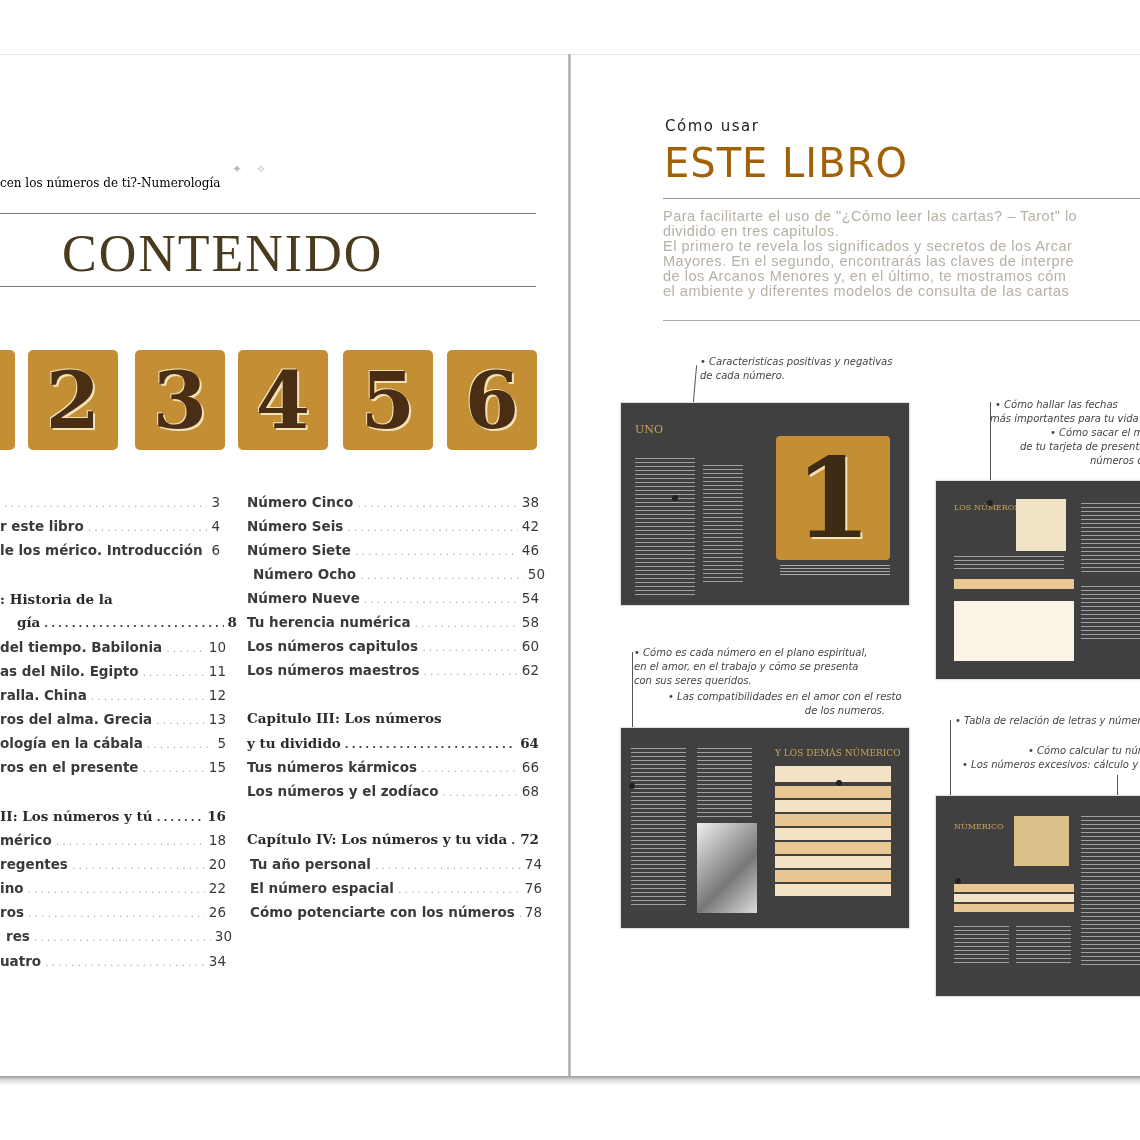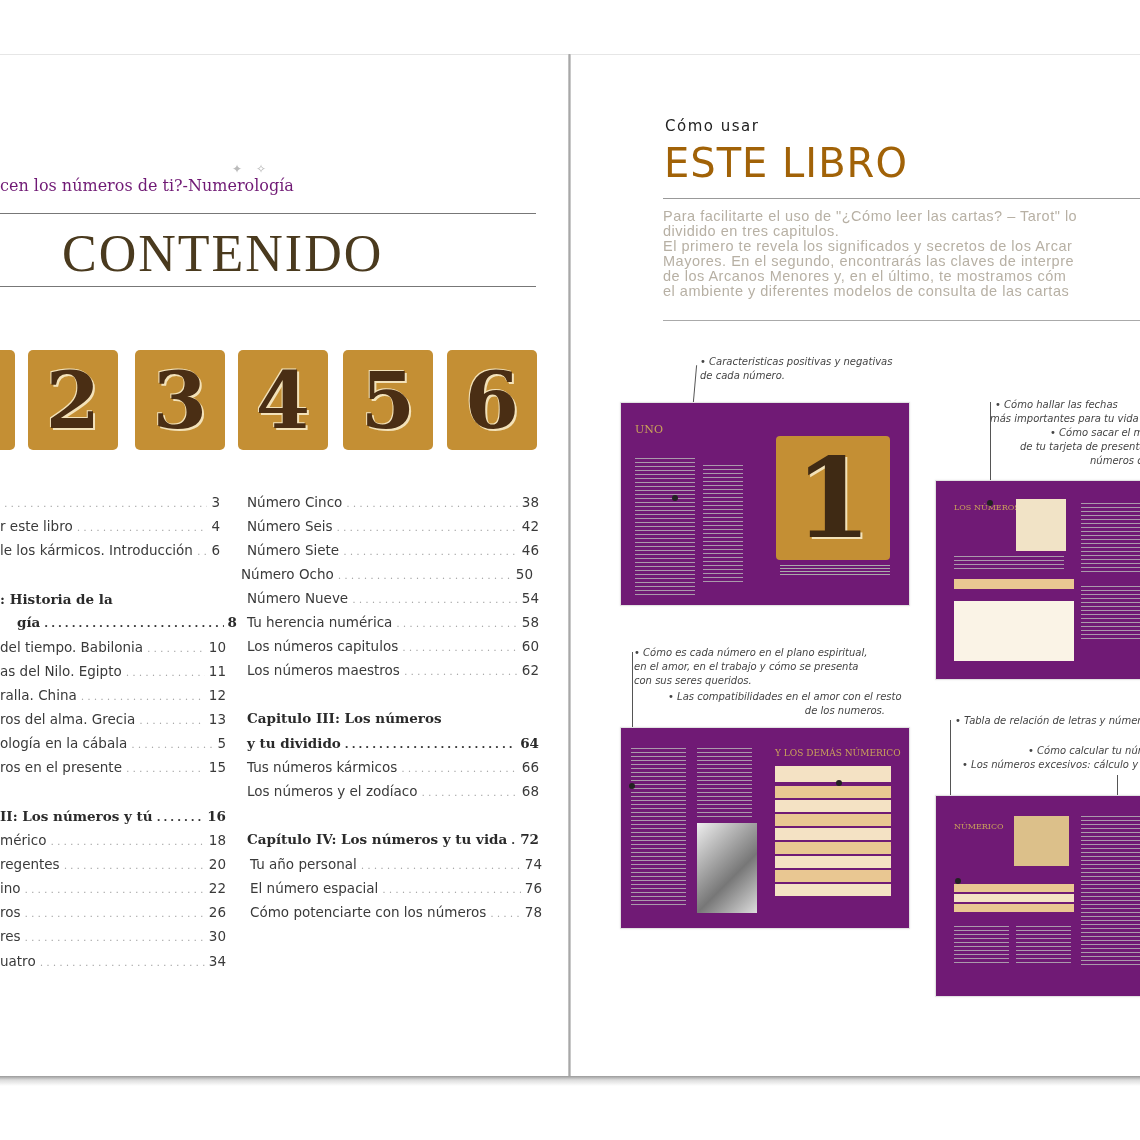--- a/index.html
+++ b/index.html
@@ -2,44 +2,44 @@
 <html><head>
 <meta charset="utf-8">
 <style>
   html, body { margin:0; padding:0; }
   body { width:1140px; height:1140px; background:#ffffff; position:relative; overflow:hidden; font-family:"DejaVu Sans", sans-serif; }
   .spread { position:absolute; left:0; top:54px; width:1140px; height:1022px; background:#fff; border-top:1px solid #e6e6e6; }
   .bottom-shadow { position:absolute; left:0; top:1076px; width:1140px; height:10px; background:linear-gradient(#9a9a9a,#dcdcdc 40%,#fff); }
   .gutter { position:absolute; left:568px; top:54px; width:3px; height:1022px; background:linear-gradient(90deg,#d0d0d0,#a8a8a8,#d8d8d8); }
 
   
-  .running-head { position:absolute; left:0; top:176px; font-family:"DejaVu Serif", serif; font-size:16px; color:#701a75; white-space:nowrap; }
+  .running-head { position:absolute; left:0; top:176px; font-family:"DejaVu Serif", serif; font-size:12px; color:#000000; white-space:nowrap; }
   .stars { position:absolute; left:232px; top:162px; color:#bbb; font-size:12px; letter-spacing:14px; }
   .rule { position:absolute; height:1px; background:#777; }
   .contenido { position:absolute; left:62px; top:224px; font-family:"Liberation Serif", serif; font-size:52px; color:#4a3a1e; letter-spacing:2px; }
   .tiles { position:absolute; left:0; top:350px; height:100px; width:560px; }
   .tile { position:absolute; top:0; width:90px; height:100px; background:#c48f34; border-radius:5px; display:flex; align-items:center; justify-content:center;
           font-family:"DejaVu Serif", serif; font-size:78px; font-weight:bold; color:#4a2e14; text-shadow:2px 2px 0 #f3e2b9, -1px -1px 0 #f3e2b9; }
   .toc { position:absolute; font-family:"DejaVu Sans", sans-serif; font-size:13.5px; color:#3a3a3a; }
   .toc-row { position:absolute; display:flex; align-items:baseline; white-space:nowrap; }
-  .toc-row .t { flex:0 0 auto; }
+  .toc-row .t { flex:0 0 auto;font-weight:bold; }
   .toc-row .dots { flex:1 1 auto; overflow:hidden; margin:0 4px; color:#aaa; letter-spacing:3px; font-size:11px; }
   .toc-row .dots::after { content:"................................................................................"; }
   .toc-row .p { flex:0 0 auto; }
   .toc-row.chap { font-family:"DejaVu Serif", serif; font-weight:bold; color:#2a2a2a; font-size:13.5px; }
   .toc-row.chap .dots { color:#333; }
 
   
   .como { position:absolute; left:665px; top:117px; font-family:"DejaVu Sans", sans-serif; font-size:15px; letter-spacing:1.5px; color:#222; }
   .este { position:absolute; left:664px; top:140px; font-family:"DejaVu Sans", sans-serif; font-size:40px; color:#a16207; letter-spacing:1px; }
   .intro { position:absolute; left:663px; top:209px; width:480px; font-family:"Liberation Sans", sans-serif; font-size:14.5px; line-height:15px; color:#b7b0a4; letter-spacing:0.5px; white-space:nowrap; overflow:hidden; }
   .callout { position:absolute; font-family:"DejaVu Sans", sans-serif; font-style:italic; font-size:10px; color:#444; line-height:14px; white-space:nowrap; }
   .callout-line { position:absolute; width:1px; background:#555; }
   .dot { position:absolute; width:6px; height:6px; border-radius:50%; background:#222; }
-  .thumb { position:absolute; background:#701a75; border:1px solid #e2e2e2; box-shadow:0 0 2px rgba(0,0,0,0.08); overflow:hidden; }
+  .thumb { position:absolute; background:#404040; border:1px solid #e2e2e2; box-shadow:0 0 2px rgba(0,0,0,0.08); overflow:hidden; }
   .thumb .txt { position:absolute; background:repeating-linear-gradient(#b9b9b9 0 1px, transparent 1px 4px); opacity:0.8; }
   .thumb .gold { position:absolute; color:#c9a25a; font-family:"DejaVu Serif", serif; font-size:10px; }
   .big-one { position:absolute; left:776px; top:436px; width:114px; height:124px; background:#c48f34; border-radius:4px; display:flex; align-items:center; justify-content:center; font-family:"DejaVu Serif", serif; font-weight:bold; font-size:110px; color:#3f2a14; text-shadow:2px 2px 0 #f3e2b9; }
   .band { position:absolute; background:#e9c792; }
   .band.light { background:#f4e2c4; }
   .caption { position:absolute; font-size:6px; color:#888; }
 </style>
 </head>
 <body>
 
@@ -68,21 +68,21 @@
         <span class="t"></span>
         <span class="dots"></span>
         <span class="p">3</span>
       </div>
     <div class="toc-row" style="left:0;top:518px;width:220px">
         <span class="t">r este libro</span>
         <span class="dots"></span>
         <span class="p">4</span>
       </div>
     <div class="toc-row" style="left:0;top:542px;width:220px">
-        <span class="t">le los kármicos. Introducción</span>
+        <span class="t">le los mérico. Introducción</span>
         <span class="dots"></span>
         <span class="p">6</span>
       </div>
     <div class="toc-row chap" style="left:0;top:591px;width:220px">
         <span class="t">: Historia de la</span>
       </div>
     <div class="toc-row chap" style="left:17px;top:614px;width:220px">
         <span class="t">gía</span>
         <span class="dots"></span>
         <span class="p">8</span>
@@ -135,21 +135,21 @@
     <div class="toc-row" style="left:0;top:880px;width:226px">
         <span class="t">ino</span>
         <span class="dots"></span>
         <span class="p">22</span>
       </div>
     <div class="toc-row" style="left:0;top:904px;width:226px">
         <span class="t">ros</span>
         <span class="dots"></span>
         <span class="p">26</span>
       </div>
-    <div class="toc-row" style="left:0;top:928px;width:226px">
+    <div class="toc-row" style="left:6px;top:928px;width:226px">
         <span class="t">res</span>
         <span class="dots"></span>
         <span class="p">30</span>
       </div>
     <div class="toc-row" style="left:0;top:953px;width:226px">
         <span class="t">uatro</span>
         <span class="dots"></span>
         <span class="p">34</span>
       </div>
   </div>
@@ -163,21 +163,21 @@
     <div class="toc-row" style="left:247px;top:518px;width:292px">
         <span class="t">Número Seis</span>
         <span class="dots"></span>
         <span class="p">42</span>
       </div>
     <div class="toc-row" style="left:247px;top:542px;width:292px">
         <span class="t">Número Siete</span>
         <span class="dots"></span>
         <span class="p">46</span>
       </div>
-    <div class="toc-row" style="left:241px;top:566px;width:292px">
+    <div class="toc-row" style="left:253px;top:566px;width:292px">
         <span class="t">Número Ocho</span>
         <span class="dots"></span>
         <span class="p">50</span>
       </div>
     <div class="toc-row" style="left:247px;top:590px;width:292px">
         <span class="t">Número Nueve</span>
         <span class="dots"></span>
         <span class="p">54</span>
       </div>
     <div class="toc-row" style="left:247px;top:614px;width:292px">

